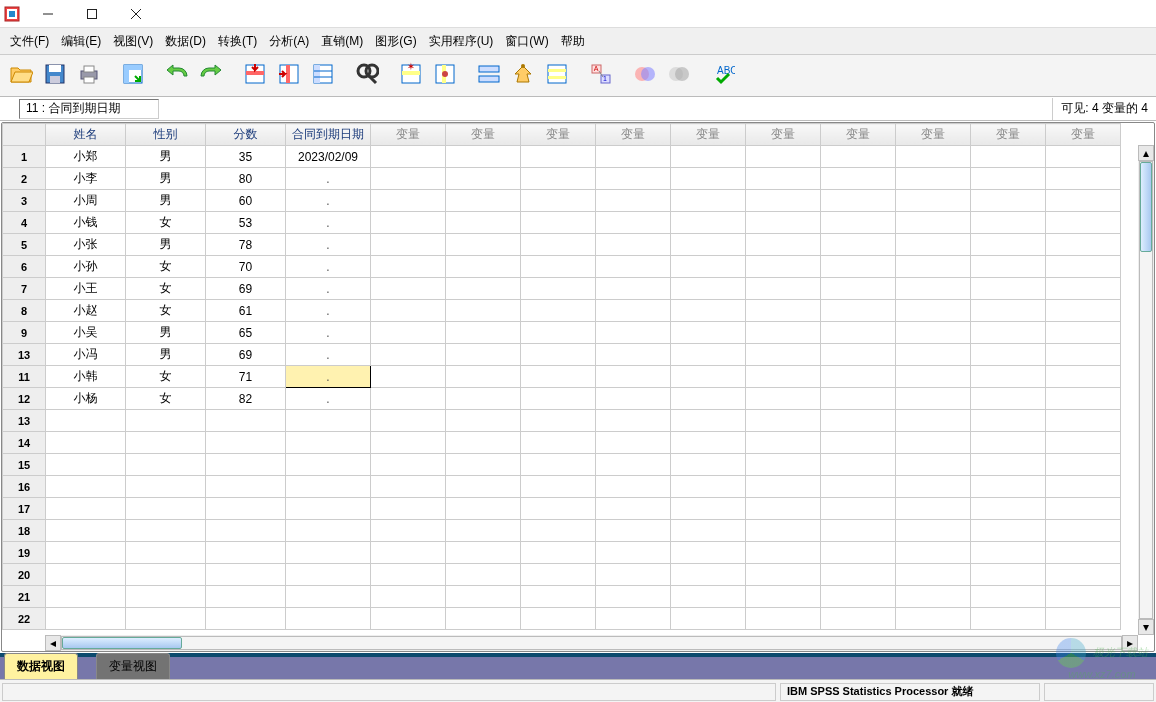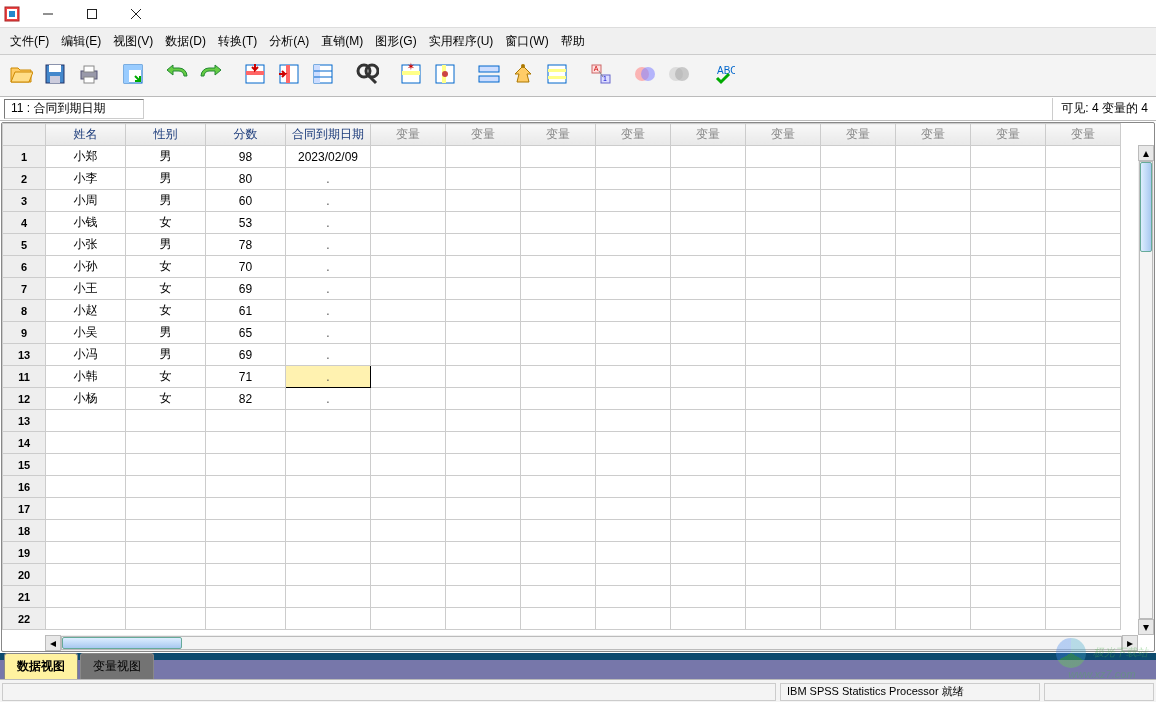--- a/index.html
+++ b/index.html
@@ -13,21 +13,21 @@
   .titlebar-btn svg { width: 10px; height: 10px; stroke: #222; stroke-width: 1; fill: none; }
   
   .menubar { height: 22px; background: #f0f0f0; display: flex; align-items: center; padding: 13px 4px; border-bottom: 1px solid #ccc; }
   .menubar-item { padding: 2px 6px; cursor: pointer; color: #000; }
   
   .toolbar { height: 42px; background: #f4f4f4; border-bottom: 1px solid #bbb; display: flex; align-items: center; padding: 0 6px; gap: 4px; }
   .tb-btn { width: 30px; height: 30px; display: flex; align-items: center; justify-content: center; border: 1px solid transparent; border-radius: 2px; cursor: pointer; }
   .tb-sep { width: 6px; }
   
   .cellref-bar { height: 24px; background: #fff; border-bottom: 1px solid #bbb; display: flex; align-items: center; }
-  .cellref-box { width: 140px; height: 20px; border: 1px inset #ccc; margin: 0 4px; padding: 1px 6px; display: flex; align-items: center; background: #fff; }
+  .cellref-box { width: 140px; height: 20px; border: 1px inset #ccc; margin: 0 19px; padding: 1px 6px; display: flex; align-items: center; background: #fff; }
   .cellref-input { flex: 1; margin: 0 6px; height: 20px; }
   .visible-label { padding: 0 8px; border-left: 1px solid #ccc; height: 22px; display: flex; align-items: center; }
   
   .grid-wrap { height: 530px; position: relative; border: 1px solid #888; margin: 1px; border-radius: 2px; overflow: hidden; background: #fff; }
   .grid-inner { position: absolute; top:0; left:0; right:16px; bottom:16px; overflow: hidden; }
   .grid-table { border-collapse: collapse; table-layout: fixed; }
   .grid-table th, .grid-table td { border: 1px solid #ccc; height: 22px; overflow: hidden; white-space: nowrap; }
   .corner-cell { width: 43px; background: #eee; border-right: 1px solid #888; border-bottom: 1px solid #888; }
   .rownum-cell { width: 43px; background: #eee; text-align: center; color: #000; border-right: 1px solid #888; font-size: 11px; }
   
@@ -39,25 +39,25 @@
   
   .hscroll { position: absolute; left: 43px; right: 16px; bottom: 0; height: 16px; background: #eee; display: flex; align-items: center; }
   .hscroll-track { flex:1; height:14px; border:1px solid #bbb; background:#f4f4f4; position: relative; }
   .hscroll-thumb { position:absolute; left:0; top:0; height:12px; width:120px; background: linear-gradient(#ddeeff,#a8c8f0); border:1px solid #6a9; border-radius:2px; }
   .hscroll-btn { width:16px; height:16px; background:#e8e8e8; border:1px solid #bbb; display:flex;align-items:center;justify-content:center; }
   .vscroll { position: absolute; top:22px; right:0; bottom:16px; width:16px; background:#eee; display:flex; flex-direction:column; }
   .vscroll-track { flex:1; width:14px; border:1px solid #bbb; background:#f4f4f4; position:relative; margin:0 auto;}
   .vscroll-thumb { position:absolute; top:0; left:0; width:12px; height:90px; background: linear-gradient(90deg,#ddeeff,#a8c8f0); border:1px solid #6a9; border-radius:2px; }
   .vscroll-btn { height:16px; width:16px; background:#e8e8e8; border:1px solid #bbb; display:flex;align-items:center;justify-content:center; }
   
-  .view-tabs { height: 26px; background: #77a; display: flex; align-items: flex-end; padding: 0 4px; gap: 2px; border-top: 7px solid #0c4a6e; }
+  .view-tabs { height: 26px; background: #77a; display: flex; align-items: flex-end; padding: 0 4px; gap: 18px; border-top: 4px solid #0c4a6e; }
   .view-tab { padding: 4px 12px; background: #737373; border: 1px solid #888; border-bottom: none; border-radius: 3px 3px 0 0; cursor: pointer; font-size: 12px; }
   .view-tab.active { background: #fff2a0; font-weight: bold; }
   
-  .statusbar { height: 24px; border-top: 1px solid #bbb; display: flex; align-items: center; background: #f4f4f4; font-size: 11px; }
+  .statusbar { height: 24px; border-top: 1px solid #bbb; display: flex; align-items: center; background: #f4f4f4; font-size: 11px; font-weight: bold; }
   .statusbar-cell { border: 1px solid #ccc; height: 18px; padding: 0 6px; display: flex; align-items: center; margin: 0 2px; }
   
   .watermark { position: absolute; right: 8px; bottom: 22px; font-size: 11px; color: rgba(80,180,80,0.35); font-style: italic; pointer-events: none; text-align: center; line-height: 1.1; }
   .watermark-logo { width:30px; height:30px; border-radius:50%; background: conic-gradient(#4ac 0 120deg, #6d4 120deg 240deg, #48e 240deg 360deg); display:inline-block; vertical-align:middle; opacity:0.35; margin-right:4px;}
 </style>
 </head>
 <body>
 
 <div class="titlebar">
   <span class="titlebar-icon">
@@ -266,21 +266,21 @@
             <th class="colhead var" style="width:75px">变量</th>
             <th class="colhead var" style="width:75px">变量</th>
             <th class="colhead var" style="width:75px">变量</th>
           </tr>
         </tbody>
         <tbody>
           <tr>
             <th class="rownum-cell">1</th>
             <td class="datacell">小郑</td>
             <td class="datacell">男</td>
-            <td class="datacell">98</td>
+            <td class="datacell">35</td>
             <td class="datacell">2023/02/09</td>
             <td class="datacell"></td>
             <td class="datacell"></td>
             <td class="datacell"></td>
             <td class="datacell"></td>
             <td class="datacell"></td>
             <td class="datacell"></td>
             <td class="datacell"></td>
             <td class="datacell"></td>
             <td class="datacell"></td>

